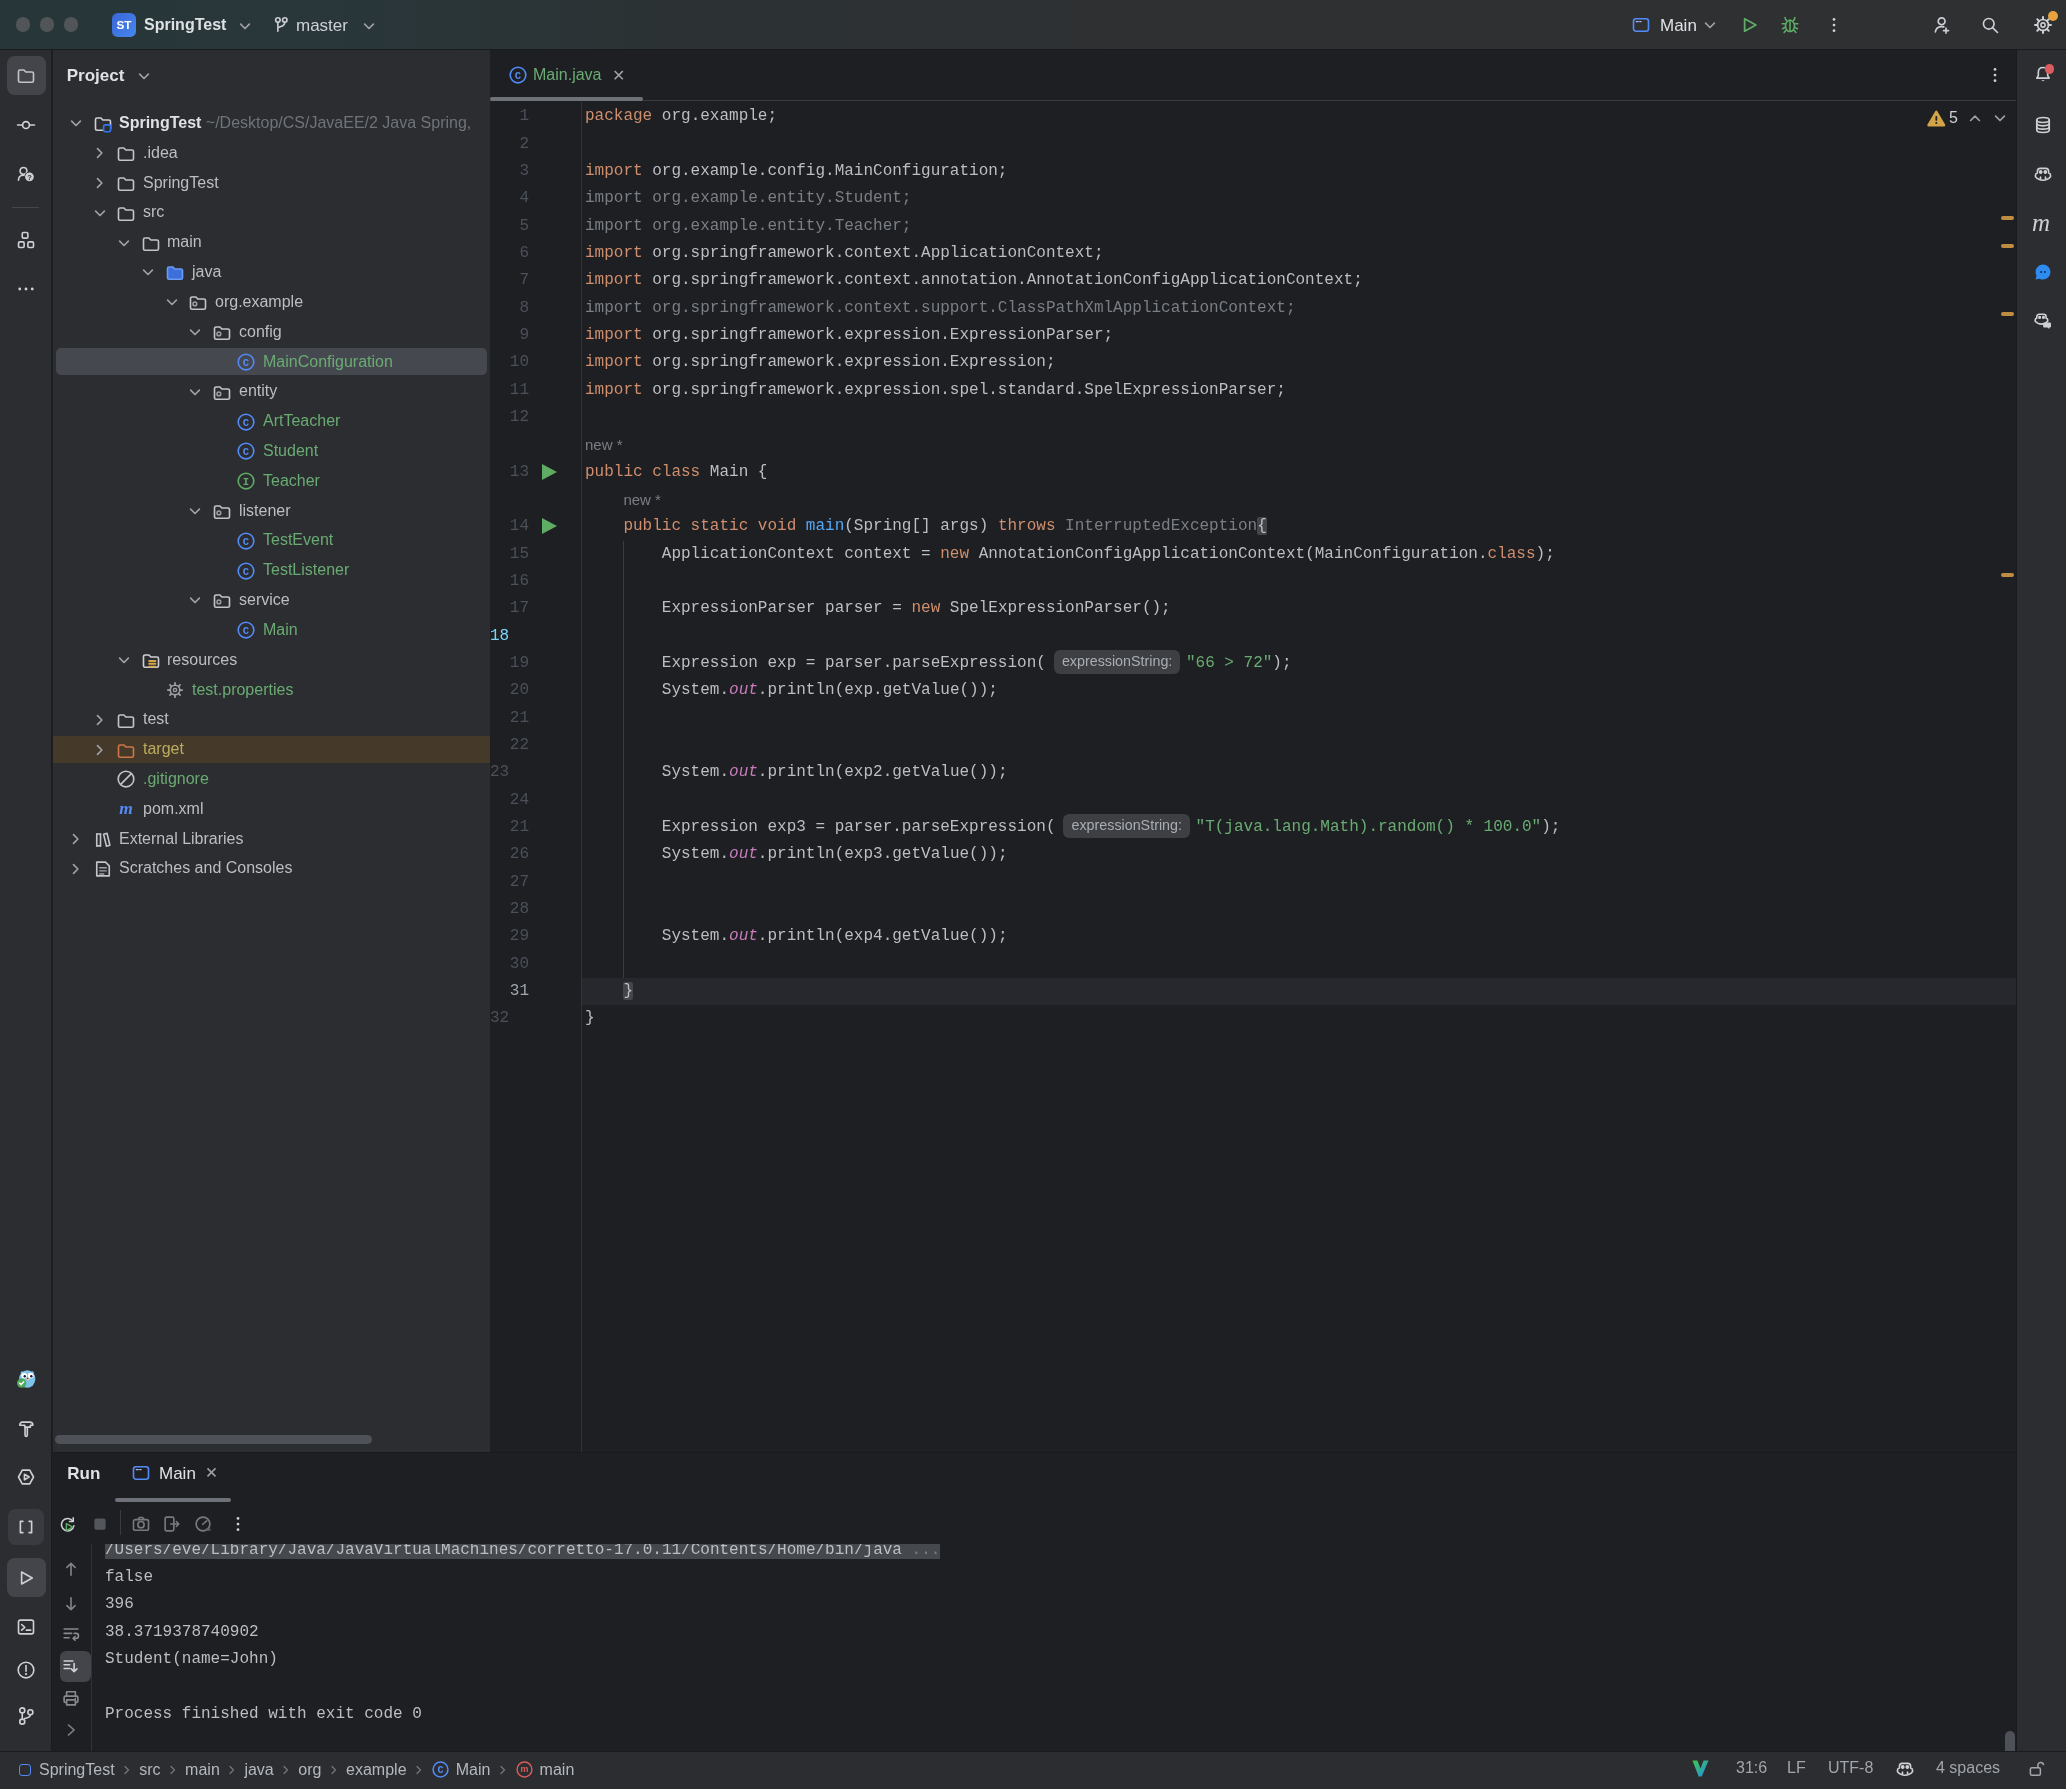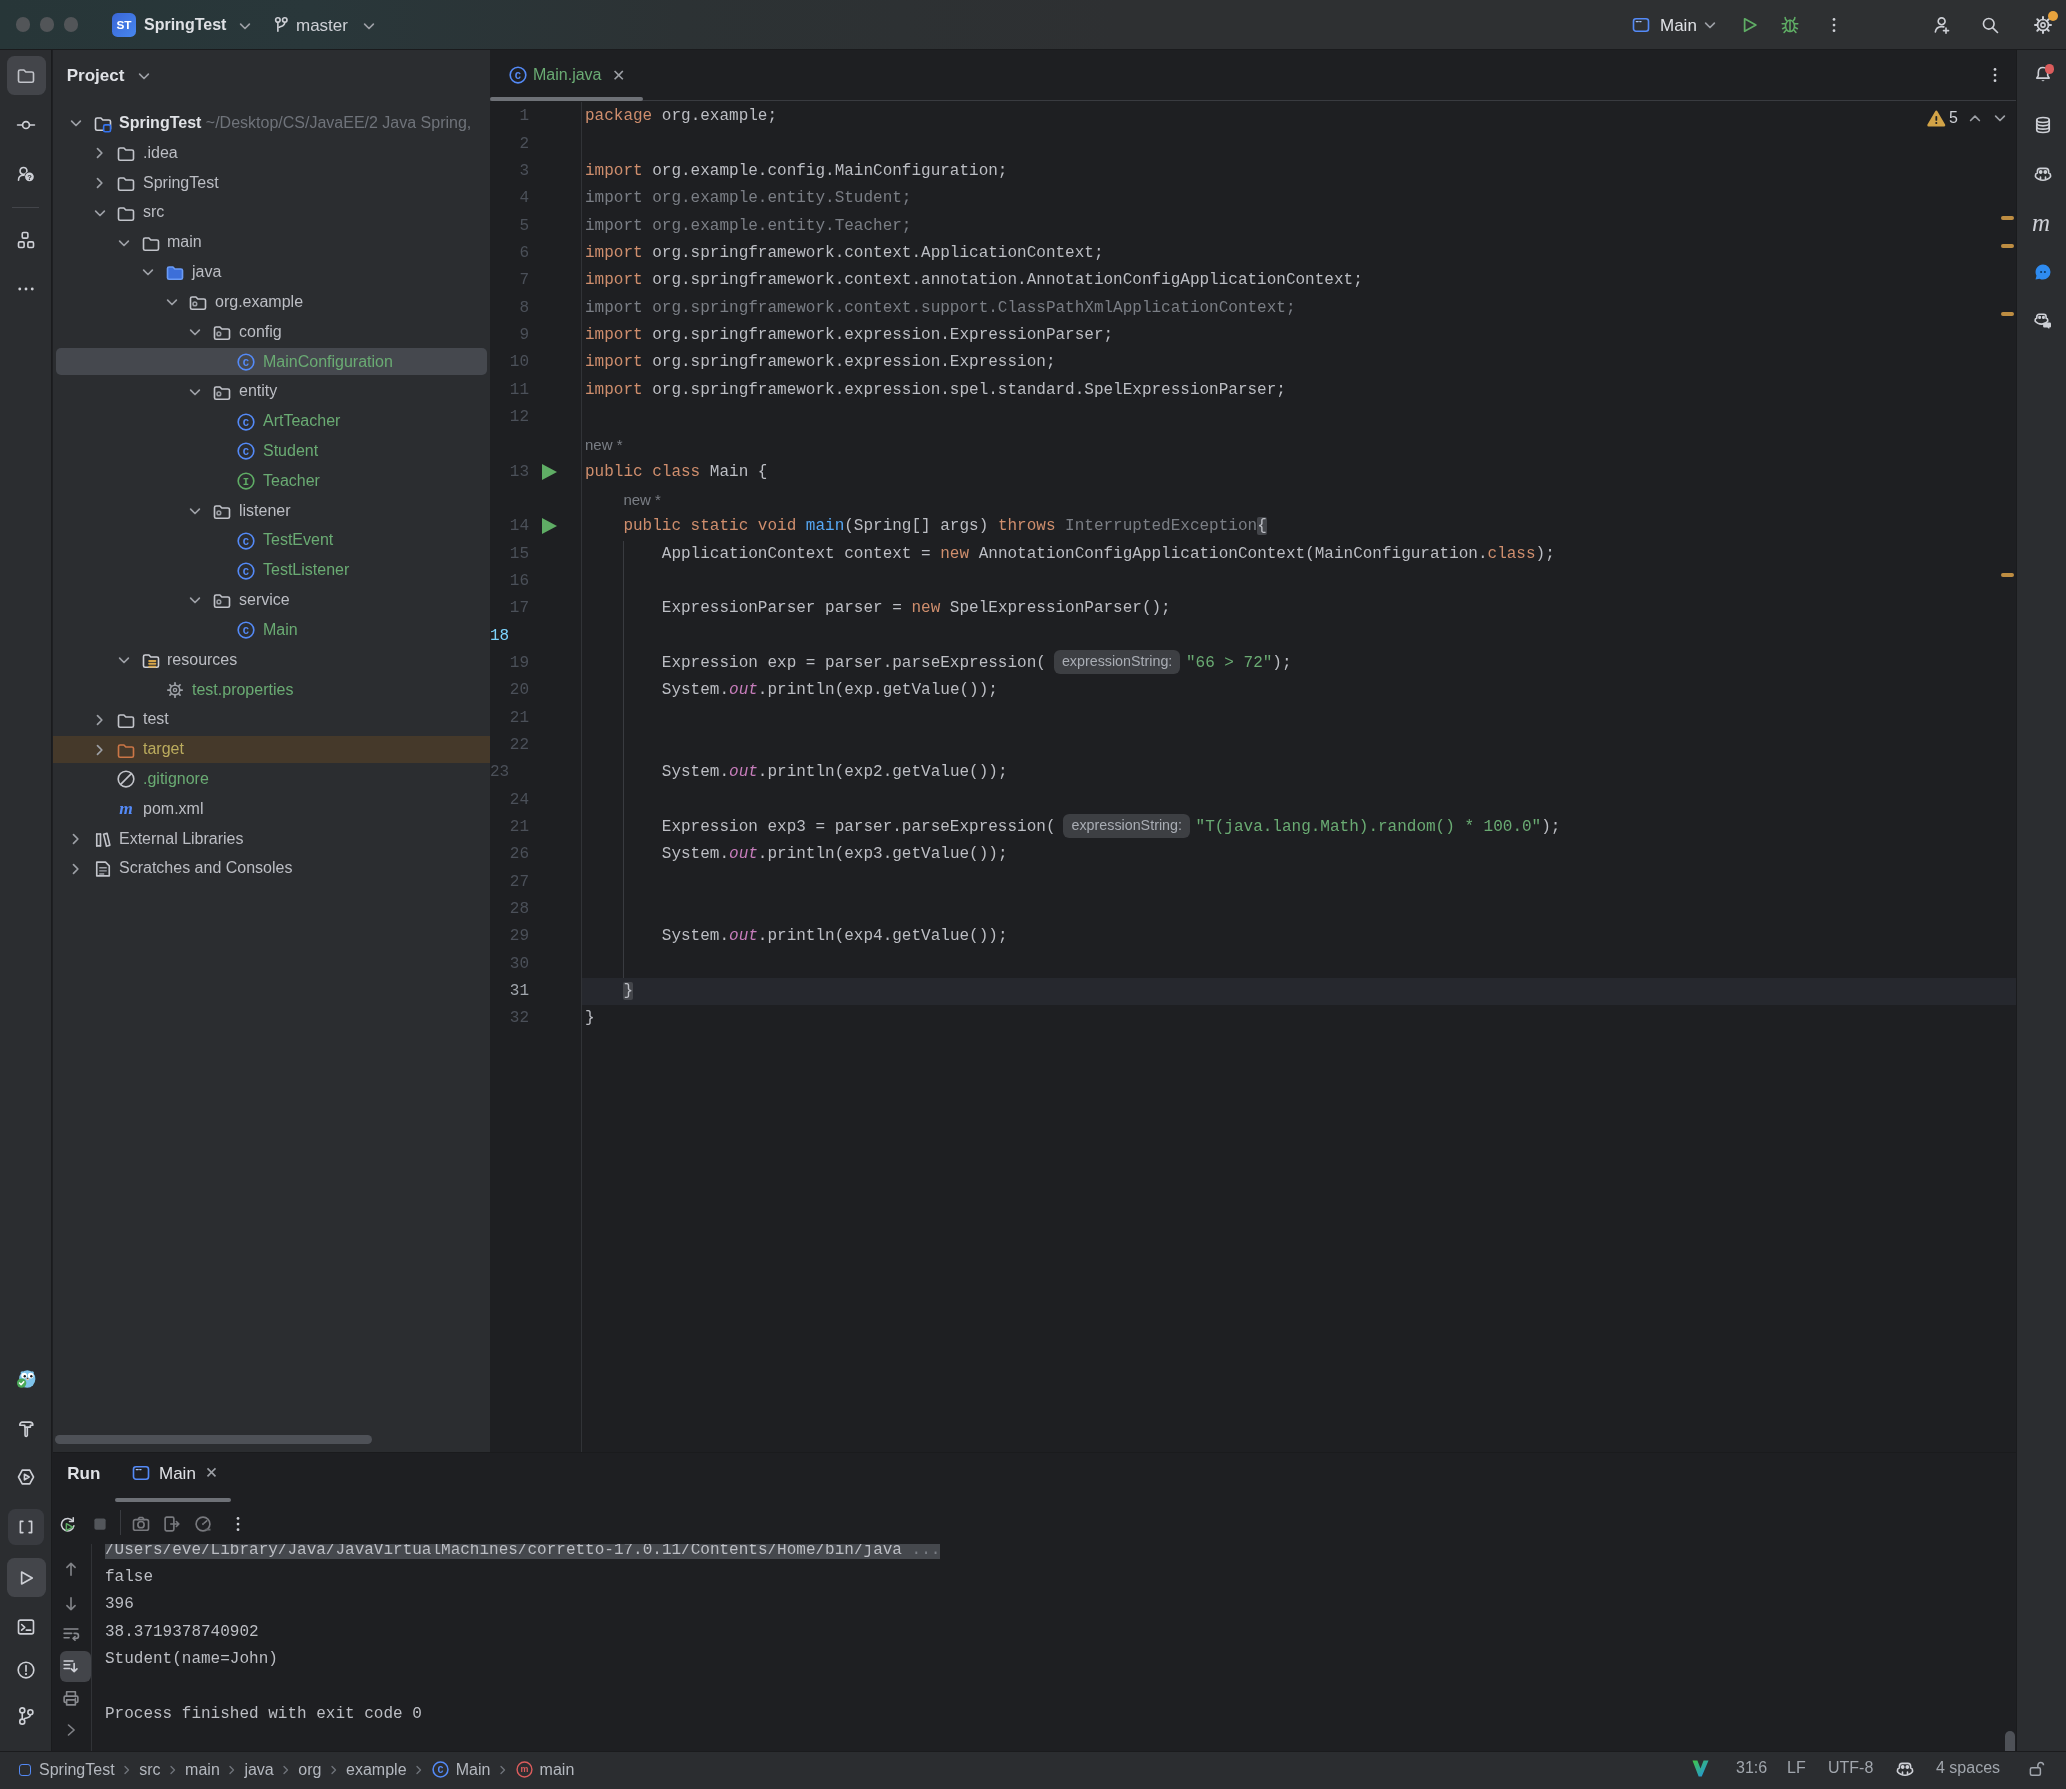--- a/index.html
+++ b/index.html
@@ -519,21 +519,21 @@
     <div class="a mono" style="left:0;top:682px;width:39px;text-align:right;color:#4b5059">22</div>
     <div class="a mono" style="left:0;top:709px;width:39px;text-align:left;color:#4b5059">23</div>
     <div class="a mono" style="left:0;top:737px;width:39px;text-align:right;color:#4b5059">24</div>
     <div class="a mono" style="left:0;top:764px;width:39px;text-align:right;color:#4b5059">21</div>
     <div class="a mono" style="left:0;top:791px;width:39px;text-align:right;color:#4b5059">26</div>
     <div class="a mono" style="left:0;top:819px;width:39px;text-align:right;color:#4b5059">27</div>
     <div class="a mono" style="left:0;top:846px;width:39px;text-align:right;color:#4b5059">28</div>
     <div class="a mono" style="left:0;top:873px;width:39px;text-align:right;color:#4b5059">29</div>
     <div class="a mono" style="left:0;top:901px;width:39px;text-align:right;color:#4b5059">30</div>
     <div class="a mono" style="left:0;top:928px;width:39px;text-align:right;color:#a1a6ad">31</div>
-    <div class="a mono" style="left:0;top:955px;width:39px;text-align:right;color:#4b5059">32</div>
+    <div class="a mono" style="left:0;top:955px;width:39px;text-align:left;color:#4b5059">32</div>
     <div class="a" style="left:52px;top:414px;width:0;height:0;border-left:15px solid #5fad65;border-top:8.7px solid transparent;border-bottom:8.7px solid transparent"></div>
     <div class="a" style="left:52px;top:468px;width:0;height:0;border-left:15px solid #5fad65;border-top:8.7px solid transparent;border-bottom:8.7px solid transparent"></div>
     <div class="a mono" style="left:95px;top:53px"><span class="k">package</span><span class="t"> org.example;</span></div>
     <div class="a mono" style="left:95px;top:108px"><span class="k">import</span><span class="t"> org.example.config.MainConfiguration;</span></div>
     <div class="a mono" style="left:95px;top:135px"><span class="d">import org.example.entity.Student;</span></div>
     <div class="a mono" style="left:95px;top:163px"><span class="d">import org.example.entity.Teacher;</span></div>
     <div class="a mono" style="left:95px;top:190px"><span class="k">import</span><span class="t"> org.springframework.context.ApplicationContext;</span></div>
     <div class="a mono" style="left:95px;top:217px"><span class="k">import</span><span class="t"> org.springframework.context.annotation.AnnotationConfigApplicationContext;</span></div>
     <div class="a mono" style="left:95px;top:245px"><span class="d">import org.springframework.context.support.ClassPathXmlApplicationContext;</span></div>
     <div class="a mono" style="left:95px;top:272px"><span class="k">import</span><span class="t"> org.springframework.expression.ExpressionParser;</span></div>

